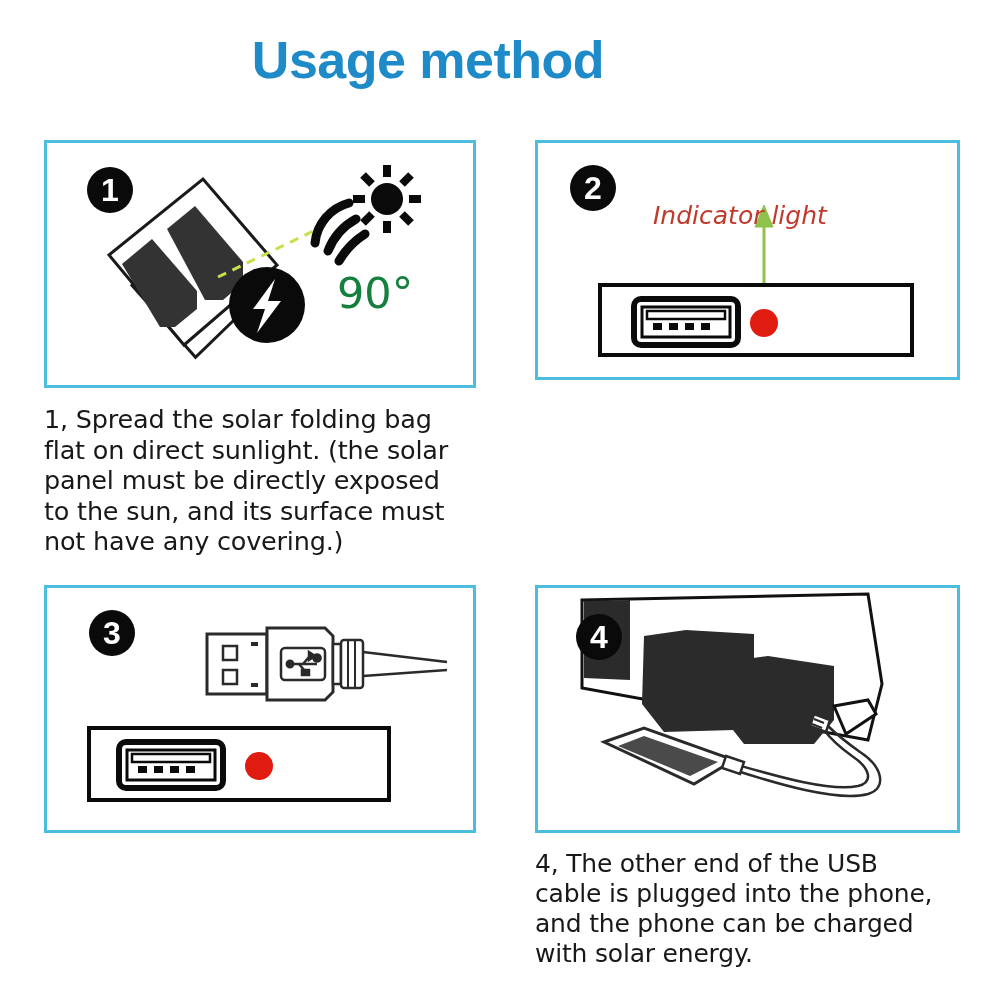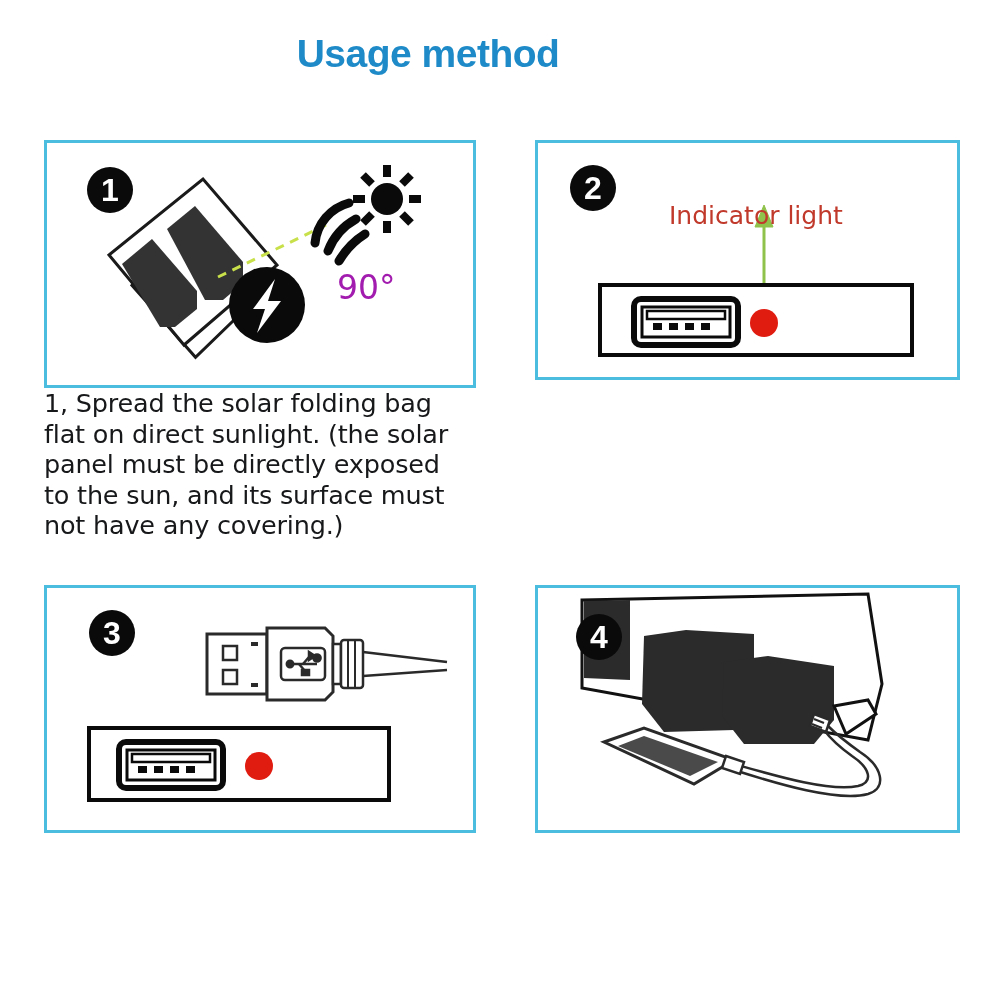--- a/index.html
+++ b/index.html
@@ -22,21 +22,21 @@
 
   
   .title {
     position: absolute;
     top: 34px;
     left: 0;
     width: 856px;
     text-align: center;
     font-family: "Liberation Sans", sans-serif;
     font-weight: bold;
-    font-size: 39px;
+    font-size: 52px;
     letter-spacing: -0.5px;
     color: #1E8BC8;
     line-height: 1;
   }
 
   
   .steps {
     position: absolute;
     top: 140px;
     left: 0;
@@ -58,20 +58,21 @@
     border: 3px solid #4BBEE0;
     background: #ffffff;
     overflow: hidden;
   }
   .step-1 .figure-box { width: 432px; height: 248px; }
   .step-2 .figure-box { width: 425px; height: 240px; }
   .step-3 .figure-box { width: 432px; height: 248px; }
   .step-4 .figure-box { width: 425px; height: 248px; }
 
   .caption {
+    margin-top: 16px;
     font-family: "DejaVu Sans", sans-serif;
     font-size: 25.5px;
     line-height: 1.20;
     color: #17181a;
     white-space: pre-line;
     letter-spacing: -0.2px;
   }
   .step-2 .caption, .step-4 .caption { font-size: 25px; }
 
   
@@ -89,22 +90,22 @@
     text-align: center;
     z-index: 6;
   }
 
   
   .svg-fig { position: absolute; left: 0; top: 0; }
 
   .ang-label {
     position: absolute;
     font-family: "DejaVu Sans", sans-serif;
-    font-size: 33px;
-    color: #a21caf;
+    font-size: 43px;
+    color: #15803d;
     letter-spacing: 0px;
     text-align: right;
   }
 
   
   .indicator-label {
     position: absolute;
     font-family: "DejaVu Sans", sans-serif;
     font-size: 25px;
     color: #C0392B;
@@ -198,21 +199,21 @@
             <rect x="131" y="180" width="9" height="7" fill="#0a0a0a"></rect>
             <rect x="147" y="180" width="9" height="7" fill="#0a0a0a"></rect>
             <rect x="163" y="180" width="9" height="7" fill="#0a0a0a"></rect>
           </g>
 
           <circle cx="226" cy="180" r="14" fill="#E01B10"></circle>
         </svg>
 
         <div class="badge" style="left:32px; top:22px;">2</div>
 
-        <div class="indicator-label" style="left:131px; top:58px;">Indicator light</div>
+        <div class="indicator-label" style="left:115px; top:58px;font-style:italic;">Indicator light</div>
       </div>
 
     </div>
 
     <div class="step step-3">
       <div class="figure-box">
 
         <svg class="svg-fig" width="432" height="248" viewBox="0 0 432 248">
 
           <g>
@@ -300,16 +301,20 @@
 
             <polygon points="276,126 292,132 288,144 272,138" fill="#ffffff" stroke="#2a2a2a" stroke-width="2.5"></polygon>
             <line x1="276" y1="131" x2="286" y2="135" stroke="#2a2a2a" stroke-width="2"></line>
             <line x1="274" y1="136" x2="284" y2="140" stroke="#2a2a2a" stroke-width="2"></line>
           </g>
         </svg>
 
         <div class="badge" style="left:38px; top:26px;">4</div>
       </div>
 
+      <div class="caption">4, The other end of the USB
+cable is plugged into the phone,
+and the phone can be charged
+with solar energy.</div>
     </div>
 
   </div>
 </div>
 
 </body></html>

